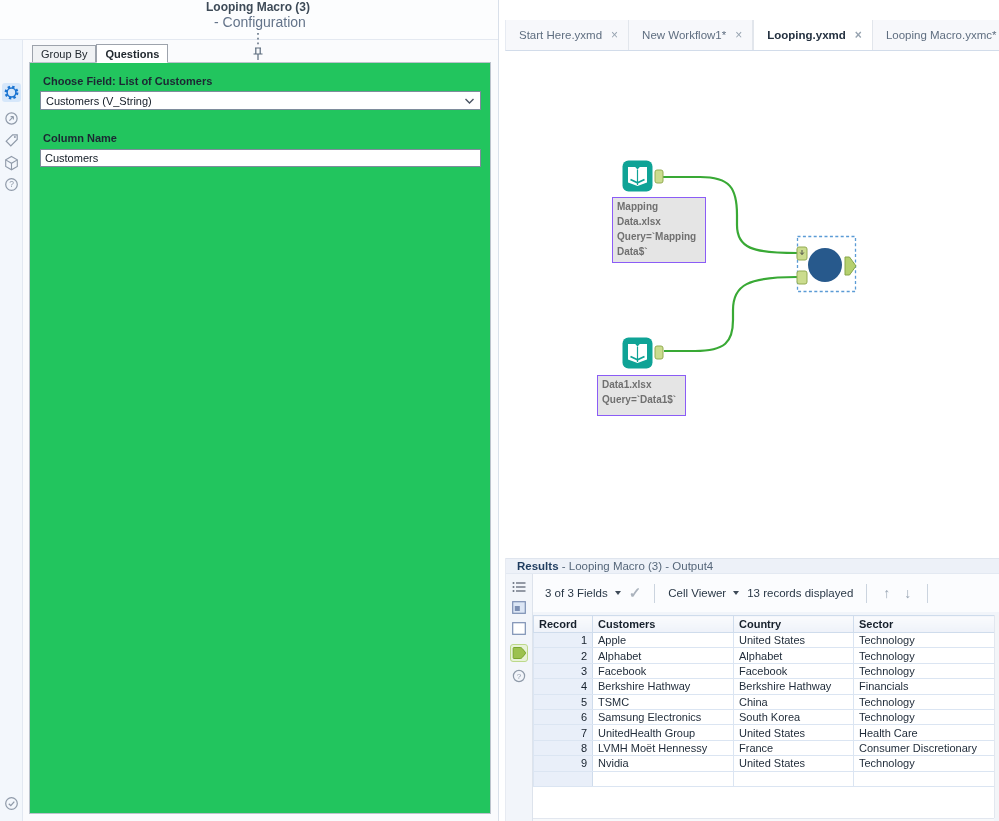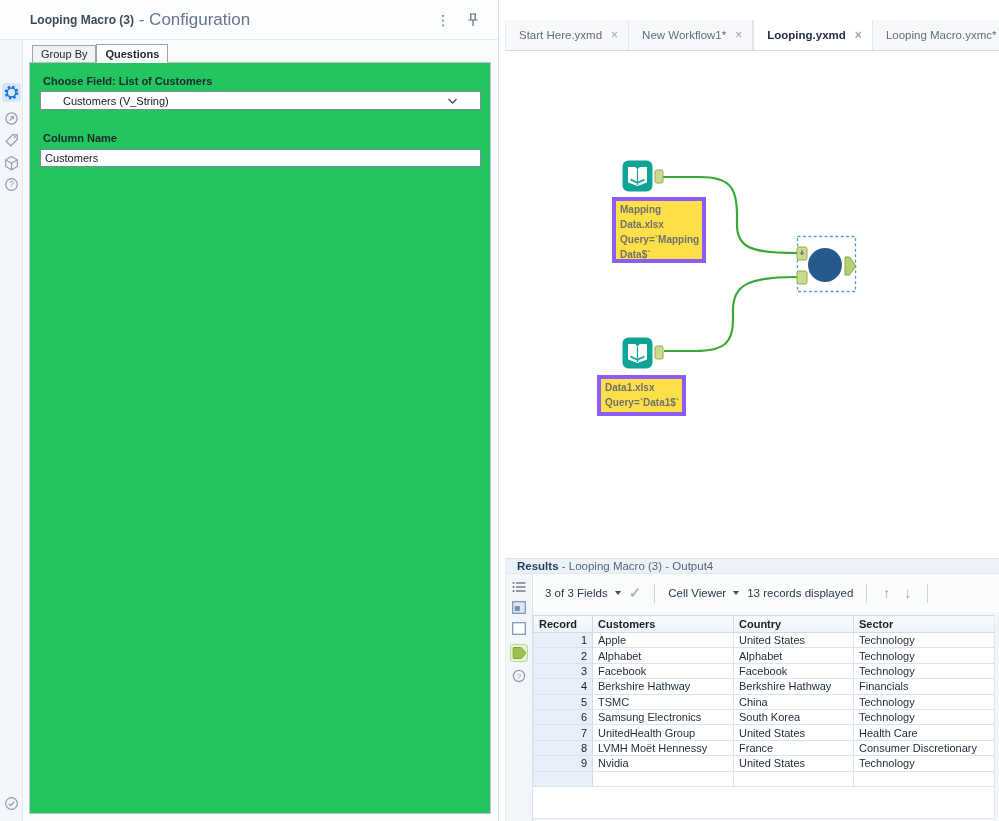--- a/index.html
+++ b/index.html
@@ -1,52 +1,52 @@
 <!DOCTYPE html>
 <html><head>
 <meta charset="utf-8">
 <style>
   * { margin:0; padding:0; box-sizing:border-box; }
   html,body { width:999px; height:821px; background:#fff; font-family:"Liberation Sans", sans-serif; overflow:hidden; }
   .app { position:relative; width:999px; height:821px; }
 
   
   .config-panel { position:absolute; left:0; top:0; width:499px; height:821px; background:#fafbfd; border-right:1px solid #d9e0ea; }
-  .cfg-header { height:40px; background:#fcfdfe; border-bottom:1px solid #e4e9f1; display:flex; align-items:center; padding:0 12px 0 30px; }
+  .cfg-header { height:40px; background:#fcfdfe; border-bottom:1px solid #e4e9f1; display:flex; align-items:center; padding:0 12px 0 30px;flex-direction:column; }
   .cfg-title { font-size:12px; color:#3d4a57; font-weight:bold; white-space:pre; }
-  .cfg-subtitle { font-size:17px; color:#64748a; white-space:pre; }
+  .cfg-subtitle { font-size:14px; color:#64748a; white-space:pre; }
   .cfg-header .spacer { flex:1; }
   .kebab { font-size:14px; color:#5a6b7d; padding:0 10px; cursor:pointer; }
   .pin { padding:0 6px; cursor:pointer; }
   .cfg-body { position:relative; height:781px; }
   .cfg-sidebar { position:absolute; left:0; top:0; bottom:0; width:23px; background:#f3f7fc; border-right:1px solid #e2e8f1; }
   .side-ic { position:absolute; left:2px; width:19px; height:19px; display:flex; align-items:center; justify-content:center; cursor:pointer; }
   .side-ic.sel { background:#d6e7fa; border-radius:3px; }
   .cfg-content { position:absolute; left:24px; top:0; right:0; bottom:0; }
   .cfg-tabs { display:flex; margin:3px 0 0 8px; align-items:flex-end; height:19px; position:relative; z-index:2; }
   .cfg-tab { font-size:11px; color:#22292f; background:#f0f2f4; border:1px solid #9da3ac; border-bottom:none; padding:2px 8px 2px 8px; height:17px; cursor:pointer; }
   .cfg-tab.active { background:#fff; font-weight:600; height:19px; padding-top:3px; margin-bottom:-1px; border-bottom:1px solid #fff; }
   .cfg-box { position:relative; margin-left:5px; width:462px; height:752px; background:#22c55e; border:1px solid #bcc3cd; z-index:1; }
   .cfg-label { font-size:11px; font-weight:bold; color:#1c2733; margin:12px 0 4px 13px; }
   .cfg-label.second { margin-top:22px; }
-  .cfg-select { margin-left:10px; width:441px; height:19px; border:1px solid #7e8c9c; background:#fff; display:flex; align-items:center; font-size:11px; color:#111a24; padding:0 22px; cursor:pointer; }
+  .cfg-select { margin-left:10px; width:441px; height:19px; border:1px solid #7e8c9c; background:#fff; display:flex; align-items:center; font-size:11px; color:#111a24; padding:0 5px; cursor:pointer; }
   .cfg-select .val { flex:1; }
   .cfg-input { margin-left:10px; width:441px; height:18px; border:1px solid #7e8c9c; background:#fff; font-size:11px; color:#111a24; padding:0 4px; font-family:"Liberation Sans", sans-serif; }
 
   
   .workspace { position:absolute; left:505px; top:0; width:494px; height:821px; }
   .tab-strip { height:31px; background:#f7f8fb; border-bottom:1px solid #d2dcea; border-left:1px solid #e7ebf2; display:flex; align-items:stretch;margin-top:20px; }
   .wtab { display:flex; align-items:center; padding:0 10px 0 13px; font-size:11.5px; color:#5f6e80; border-right:1px solid #e2e6ec; cursor:pointer; white-space:nowrap; }
   .wtab .close { margin-left:9px; color:#97a3b0; font-size:12px; }
   .wtab.active { background:#fff; color:#23303f; font-weight:bold; border-left:1px solid #e2e6ec; }
 
   
   .canvas { position:relative; height:507px; background:#fff; }
   .tool-icon { position:absolute; width:31px; height:32px; cursor:pointer; }
-  .annotation { position:absolute; background:#fde047; border:4px solid #8b5cf6; color:#707070; font-size:10px; font-weight:600; line-height:15px; padding:1px 4px; white-space:pre; cursor:pointer; }
+  .annotation { position:absolute; background:#e5e5e5; border:1px solid #8b5cf6; color:#707070; font-size:10px; font-weight:600; line-height:15px; padding:1px 4px; white-space:pre; cursor:pointer; }
   .wires { position:absolute; left:0; top:0; }
 
   
   .results { position:relative; height:283px; background:#f2f5fa; border-left:1px solid #e7ebf2; }
   .res-header { height:16px; background:#edf1f8; border-top:1px solid #dfe5ee; border-bottom:1px solid #e3e9f2; display:flex; align-items:center; padding-left:11px; font-size:11.5px; }
   .res-title { font-weight:bold; color:#1f3c5f; white-space:pre; }
   .res-subtitle { color:#56677a; white-space:pre; }
   .res-body { position:relative; height:255px; }
   .res-strip { position:absolute; left:0; top:0; width:26px; bottom:0; }
   .strip-ic { position:absolute; left:4px; width:18px; height:18px; display:flex; align-items:center; justify-content:center; cursor:pointer; }

